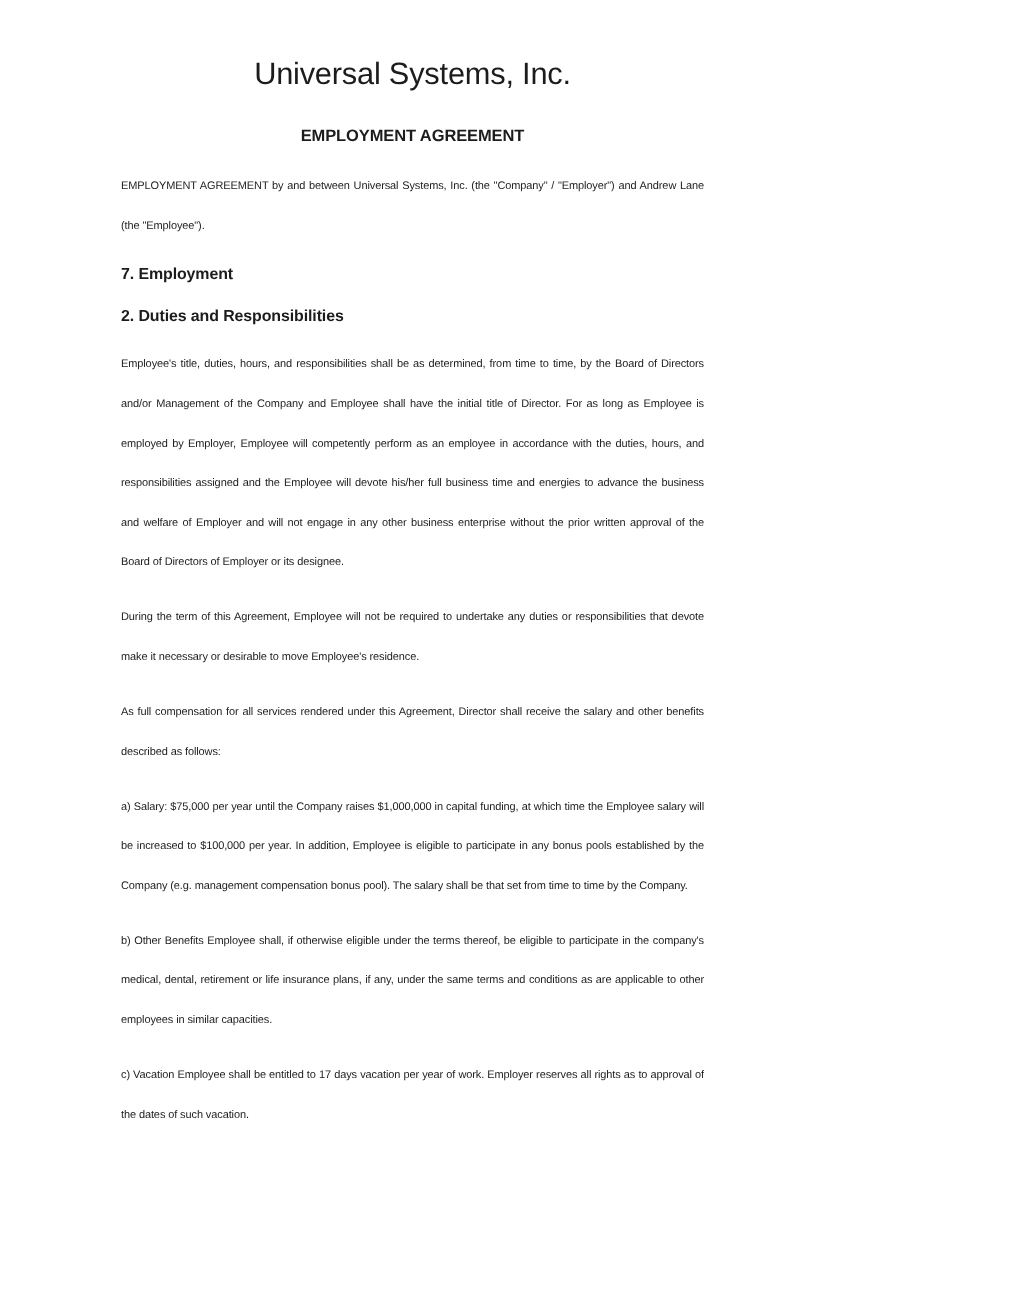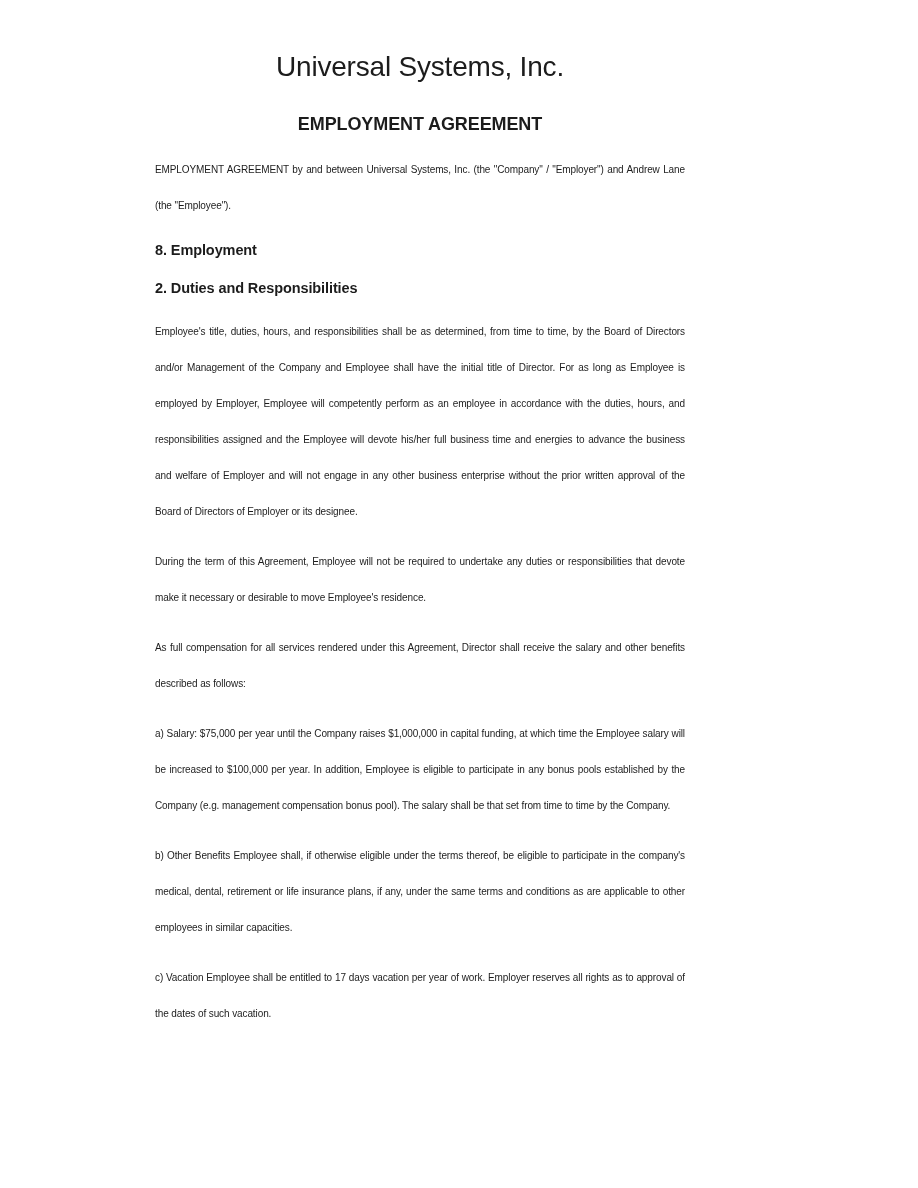--- a/index.html
+++ b/index.html
@@ -13,32 +13,31 @@
     overflow: hidden;
     font-family: "Liberation Sans", sans-serif;
     color: #1c1c1c;
   }
   .page {
     box-sizing: border-box;
     width: 748px;
     height: 1188px;
     padding: 48px 108px 52px 110px;
     background: #ffffff;
-    margin-left: 45px;
   }
   .doc-title {
     font-size: 28px;
     font-weight: 400;
     text-align: center;
     margin: 0 0 26px 0;
     line-height: 38px;
     letter-spacing: -0.2px;
   }
   .doc-subtitle {
-    font-size: 18px;
+    font-size: 15px;
     font-weight: 700;
     text-align: center;
     margin: 0 0 16px 0;
     line-height: 24px;
     letter-spacing: -0.1px;
   }
   .body-para {
     font-size: 10px;
     line-height: 36px;
     text-align: justify;
@@ -57,21 +56,21 @@
 <body>
 
 <div class="page">
   <h1 class="doc-title">Universal Systems, Inc.</h1>
 
   <h2 class="doc-subtitle">EMPLOYMENT AGREEMENT</h2>
 
   <p class="body-para">EMPLOYMENT AGREEMENT by and between Universal Systems, Inc. (the "Company" / "Employer") and Andrew Lane (the "Employee").</p>
 
   <div id="sections">
-      <h3 class="section-heading">8. Employment</h3>
+      <h3 class="section-heading">7. Employment</h3>
       <h3 class="section-heading">2. Duties and Responsibilities</h3>
       <p class="body-para">Employee's title, duties, hours, and responsibilities shall be as determined, from time to time, by the Board of Directors and/or Management of the Company and Employee shall have the initial title of Director. For as long as Employee is employed by Employer, Employee will competently perform as an employee in accordance with the duties, hours, and responsibilities assigned and the Employee will devote his/her full business time and energies to advance the business and welfare of Employer and will not engage in any other business enterprise without the prior written approval of the Board of Directors of Employer or its designee.</p>
       <p class="body-para">During the term of this Agreement, Employee will not be required to undertake any duties or responsibilities that devote make it necessary or desirable to move Employee's residence.</p>
       <p class="body-para">As full compensation for all services rendered under this Agreement, Director shall receive the salary and other benefits described as follows:</p>
       <p class="body-para">a) Salary: $75,000 per year until the Company raises $1,000,000 in capital funding, at which time the Employee salary will be increased to $100,000 per year.  In addition, Employee is eligible to participate in any bonus pools established by the Company (e.g. management compensation bonus pool). The salary shall be that set from time to time by the Company.</p>
       <p class="body-para">b) Other Benefits Employee shall, if otherwise eligible under the terms thereof, be eligible to participate in the company's medical, dental, retirement or life insurance plans, if any, under the same terms and conditions as are applicable to other employees in similar capacities.</p>
       <p class="body-para">c) Vacation Employee shall be entitled to 17 days vacation per year of work. Employer reserves all rights as to approval of the dates of such vacation.</p>
     </div>
 </div>
 

